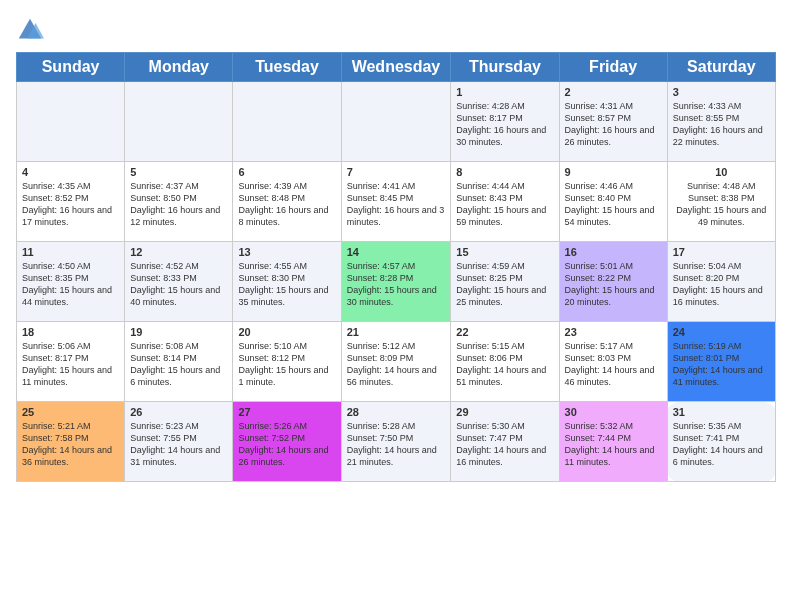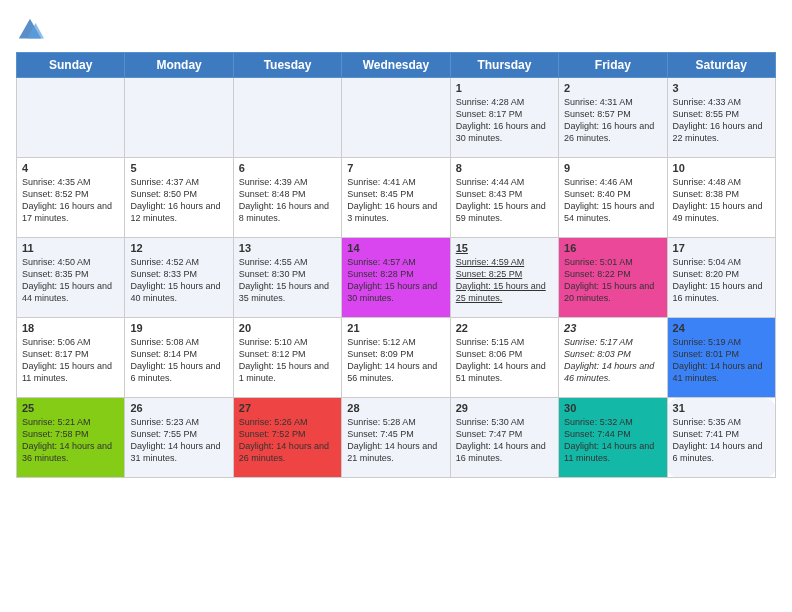--- a/index.html
+++ b/index.html
@@ -45,21 +45,21 @@
       color: #555;
     }
     .calendar {
       width: 100%;
       border-collapse: collapse;
       border: 1px solid #ccc;
     }
     .calendar th {
       background: #3d7abf;
       color: #fff;
-      font-size: 12px;
+      font-size: 16px;
       font-weight: bold;
       text-align: center;
       padding: 5px 10px;
       border: 1px solid #5590cc;
     }
     .calendar td {
       vertical-align: top;
       border: 1px solid #ccc;
       padding: 4px 5px;
       font-size: 9.5px;
@@ -184,21 +184,21 @@
 Daylight: 15 hours
 and 59 minutes.</div>
         </td>
         <td style="background: rgb(255, 255, 255);">
           <div class="day-num">9</div>
           <div class="cell-content">Sunrise: 4:46 AM
 Sunset: 8:40 PM
 Daylight: 15 hours
 and 54 minutes.</div>
         </td>
-        <td style="background: rgb(255, 255, 255);">
+        <td style="background: rgb(255, 255, 255); text-align: center;">
           <div class="day-num">10</div>
           <div class="cell-content">Sunrise: 4:48 AM
 Sunset: 8:38 PM
 Daylight: 15 hours
 and 49 minutes.</div>
         </td>
       </tr>
       <tr>
         <td style="background: rgb(240, 244, 250);">
           <div class="day-num">11</div>
@@ -214,35 +214,35 @@
 Daylight: 15 hours
 and 40 minutes.</div>
         </td>
         <td style="background: rgb(240, 244, 250);">
           <div class="day-num">13</div>
           <div class="cell-content">Sunrise: 4:55 AM
 Sunset: 8:30 PM
 Daylight: 15 hours
 and 35 minutes.</div>
         </td>
-        <td style="background: #d946ef;">
+        <td style="background: #86efac;">
           <div class="day-num">14</div>
           <div class="cell-content">Sunrise: 4:57 AM
 Sunset: 8:28 PM
 Daylight: 15 hours
 and 30 minutes.</div>
         </td>
-        <td style="background: rgb(240, 244, 250); text-decoration: underline;">
+        <td style="background: rgb(240, 244, 250);">
           <div class="day-num">15</div>
           <div class="cell-content">Sunrise: 4:59 AM
 Sunset: 8:25 PM
 Daylight: 15 hours
 and 25 minutes.</div>
         </td>
-        <td style="background: #ec4899; margin-left: 40px;">
+        <td style="background: #c4b5fd; margin-left: 40px;">
           <div class="day-num">16</div>
           <div class="cell-content">Sunrise: 5:01 AM
 Sunset: 8:22 PM
 Daylight: 15 hours
 and 20 minutes.</div>
         </td>
         <td style="background: rgb(240, 244, 250);">
           <div class="day-num">17</div>
           <div class="cell-content">Sunrise: 5:04 AM
 Sunset: 8:20 PM
@@ -279,72 +279,72 @@
 Daylight: 14 hours
 and 56 minutes.</div>
         </td>
         <td style="background: rgb(255, 255, 255);">
           <div class="day-num">22</div>
           <div class="cell-content">Sunrise: 5:15 AM
 Sunset: 8:06 PM
 Daylight: 14 hours
 and 51 minutes.</div>
         </td>
-        <td style="background: rgb(255, 255, 255); font-style: italic;">
+        <td style="background: rgb(255, 255, 255);">
           <div class="day-num">23</div>
           <div class="cell-content">Sunrise: 5:17 AM
 Sunset: 8:03 PM
 Daylight: 14 hours
 and 46 minutes.</div>
         </td>
         <td style="background: #3b82f6;">
           <div class="day-num">24</div>
           <div class="cell-content">Sunrise: 5:19 AM
 Sunset: 8:01 PM
 Daylight: 14 hours
 and 41 minutes.</div>
         </td>
       </tr>
       <tr>
-        <td style="background: #84cc16;">
+        <td style="background: #fdba74;">
           <div class="day-num">25</div>
           <div class="cell-content">Sunrise: 5:21 AM
 Sunset: 7:58 PM
 Daylight: 14 hours
 and 36 minutes.</div>
         </td>
         <td style="background: rgb(240, 244, 250); margin-left: 8px;">
           <div class="day-num">26</div>
           <div class="cell-content">Sunrise: 5:23 AM
 Sunset: 7:55 PM
 Daylight: 14 hours
 and 31 minutes.</div>
         </td>
-        <td style="background: #ef4444;">
+        <td style="background: #d946ef;">
           <div class="day-num">27</div>
           <div class="cell-content">Sunrise: 5:26 AM
 Sunset: 7:52 PM
 Daylight: 14 hours
 and 26 minutes.</div>
         </td>
         <td style="background: rgb(240, 244, 250);">
           <div class="day-num">28</div>
           <div class="cell-content">Sunrise: 5:28 AM
-Sunset: 7:45 PM
+Sunset: 7:50 PM
 Daylight: 14 hours
 and 21 minutes.</div>
         </td>
         <td style="background: rgb(240, 244, 250);">
           <div class="day-num">29</div>
           <div class="cell-content">Sunrise: 5:30 AM
 Sunset: 7:47 PM
 Daylight: 14 hours
 and 16 minutes.</div>
         </td>
-        <td style="background: #14b8a6;">
+        <td style="background: #f0abfc;">
           <div class="day-num">30</div>
           <div class="cell-content">Sunrise: 5:32 AM
 Sunset: 7:44 PM
 Daylight: 14 hours
 and 11 minutes.</div>
         </td>
         <td style="background: rgb(240, 244, 250); border-radius: 12px;">
           <div class="day-num">31</div>
           <div class="cell-content">Sunrise: 5:35 AM
 Sunset: 7:41 PM

